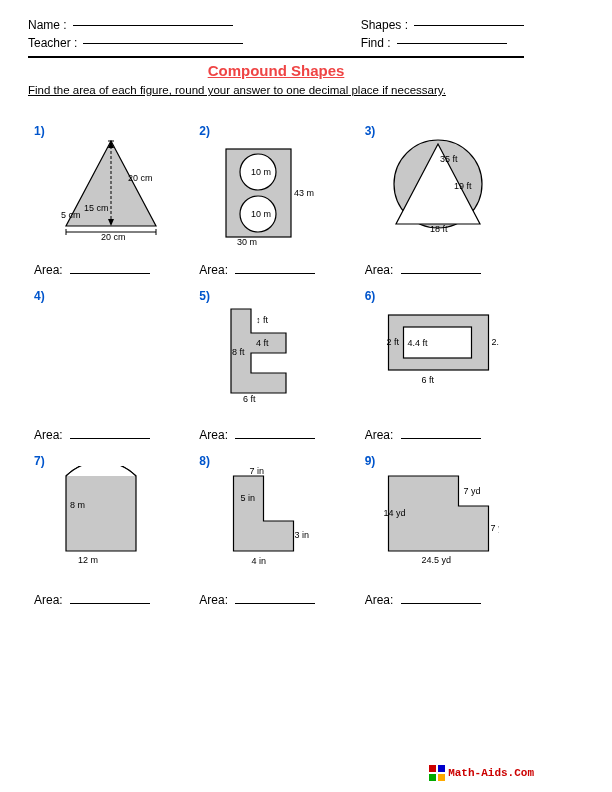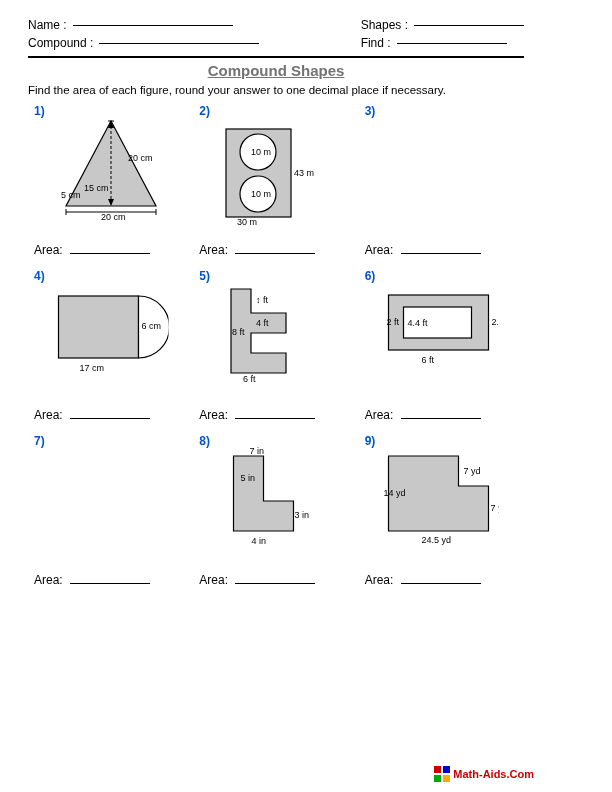--- a/index.html
+++ b/index.html
@@ -43,29 +43,30 @@
       display: inline-block;
       border-bottom: 1px solid black;
       width: 110px;
     }
     .divider {
       border-top: 2px solid black;
       margin: 6px 0 4px 0;
     }
     .title {
       text-align: center;
-      color: #737373;
+      color: #ef4444;
       font-size: 15px;
       font-weight: bold;
       margin-bottom: 5px;
       text-decoration: underline;
     }
     .instructions {
       font-size: 11.5px;
-      margin-bottom: 4px;
+      margin-bottom: 24px;
+      text-decoration: underline;
     }
     .problems-grid {
       display: grid;
       grid-template-columns: 1fr 1fr 1fr;
       grid-template-rows: auto auto auto;
       gap: 0px;
     }
     .problem {
       padding: 4px 6px 6px 6px;
       position: relative;
@@ -96,20 +97,21 @@
       font-size: 9px;
     }
 
     .brand {
       position: absolute;
       bottom: 8px;
       right: 18px;
       font-size: 11px;
       color: #cc0000;
       font-weight: bold;
+      font-family: Liberation Mono, monospace;
     }
     .brand-logo {
       display: inline-flex;
       align-items: center;
       gap: 3px;
     }
     .brand-icon {
       width: 16px;
       height: 16px;
     }
@@ -119,21 +121,21 @@
 
 <div class="page">
 
   <div class="header">
     <div class="header-left">
       <div class="header-row">
         <span>Name :</span>
         <span class="header-line"></span>
       </div>
       <div class="header-row">
-        <span>Compound :</span>
+        <span>Teacher :</span>
         <span class="header-line"></span>
       </div>
     </div>
     <div class="header-right">
       <div class="header-row">
         <span>Shapes :</span>
         <span class="header-line-short"></span>
       </div>
       <div class="header-row">
         <span>Find :</span>
@@ -197,42 +199,40 @@
         </svg>
       </div>
       <div style="position:absolute;bottom:8px;left:6px;">
         <span>Area:</span>
         <span class="area-line"></span>
       </div>
     </div>
 
     <div class="problem">
       <span class="problem-num">3)</span>
+      <div class="figure-container" style="top:14px;">
+        <svg width="110" height="105">
+
+          <circle cx="52" cy="50" r="44" fill="#c8c8c8" stroke="black" stroke-width="1.2"></circle>
+
+          <polygon points="52,10 10,90 94,90" fill="white" stroke="black" stroke-width="1.2"></polygon>
+
+          <text x="54" y="28">35 ft</text>
+          <text x="68" y="55">19 ft</text>
+          <text x="44" y="98">18 ft</text>
+        </svg>
+      </div>
       <div style="position:absolute;bottom:8px;left:6px;">
         <span>Area:</span>
         <span class="area-line"></span>
       </div>
     </div>
 
     <div class="problem">
       <span class="problem-num">4)</span>
-      <div class="figure-container" style="top:16px;">
-        <svg width="115" height="105">
-
-          <rect x="5" y="15" width="80" height="62" fill="#c8c8c8" stroke="black" stroke-width="1.2"></rect>
-
-          <path d="M85,15 A31,31 0 0,1 85,77" fill="#c8c8c8" stroke="none"></path>
-          <path d="M85,15 A31,31 0 0,1 85,77" fill="white" stroke="black" stroke-width="1.2"></path>
-          <line x1="85" y1="15" x2="85" y2="77" stroke="black" stroke-width="1.2"></line>
-
-          <text x="88" y="48">6 cm</text>
-
-          <text x="26" y="90">17 cm</text>
-        </svg>
-      </div>
       <div style="position:absolute;bottom:8px;left:6px;">
         <span>Area:</span>
         <span class="area-line"></span>
       </div>
     </div>
 
     <div class="problem">
       <span class="problem-num">5)</span>
       <div class="figure-container" style="top:16px;">
         <svg width="110" height="105">
@@ -267,20 +267,32 @@
         </svg>
       </div>
       <div style="position:absolute;bottom:8px;left:6px;">
         <span>Area:</span>
         <span class="area-line"></span>
       </div>
     </div>
 
     <div class="problem">
       <span class="problem-num">7)</span>
+      <div class="figure-container" style="top:16px;">
+        <svg width="110" height="105">
+
+          <path d="M10,10 L10,85 L80,85 L80,10 A50,50 0 0,0 10,10 Z" fill="#c8c8c8" stroke="black" stroke-width="1.2"></path>
+
+          <path d="M10,10 A50,50 0 0,1 80,10" fill="white" stroke="black" stroke-width="0"></path>
+          <path d="M10,10 A50,50 0 0,1 80,10" fill="none" stroke="black" stroke-width="1.2"></path>
+
+          <text x="14" y="42">8 m</text>
+          <text x="22" y="97">12 m</text>
+        </svg>
+      </div>
       <div style="position:absolute;bottom:8px;left:6px;">
         <span>Area:</span>
         <span class="area-line"></span>
       </div>
     </div>
 
     <div class="problem">
       <span class="problem-num">8)</span>
       <div class="figure-container" style="top:16px;">
         <svg width="115" height="105">

